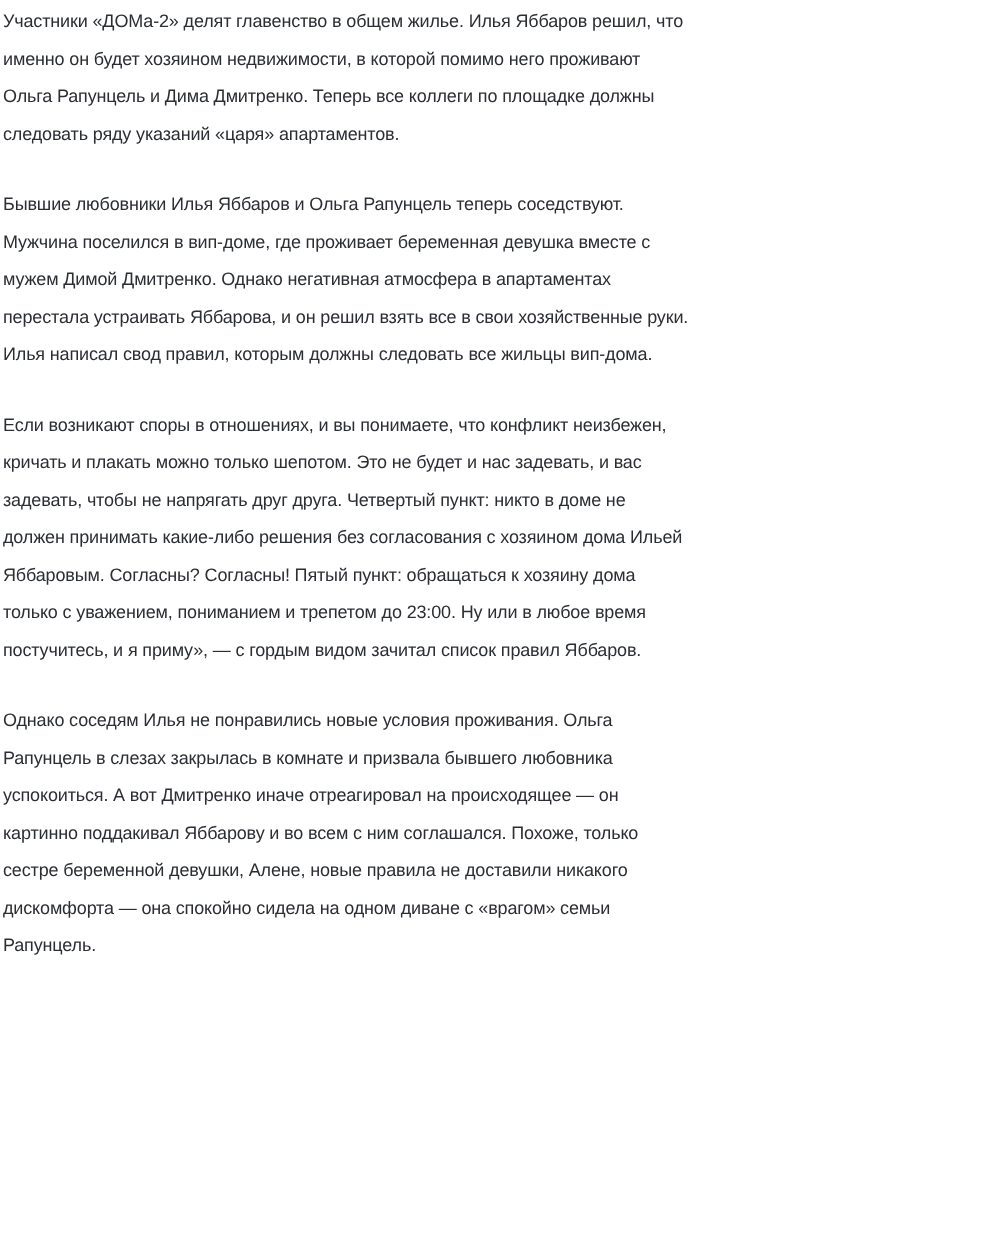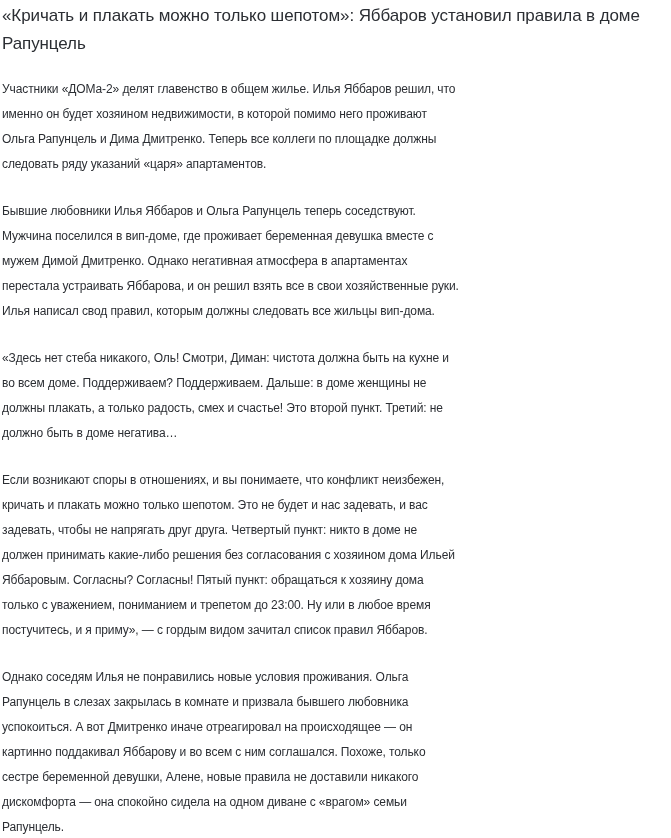--- a/index.html
+++ b/index.html
@@ -35,35 +35,29 @@
     white-space: pre-line;
   }
   .article-paragraph:last-child {
     margin-bottom: 0;
   }
 </style>
 </head>
 <body style="background: rgb(255, 255, 255);">
 
 <article class="article" style="color: rgb(43, 46, 51);">
-  <h1 class="article-title">«Кричать и плакать можно только шепотом»: Яббаров установил правила в доме
-Рапунцель</h1>
   <p class="article-paragraph">Участники «ДОМа-2» делят главенство в общем жилье. Илья Яббаров решил, что
 именно он будет хозяином недвижимости, в которой помимо него проживают
 Ольга Рапунцель и Дима Дмитренко. Теперь все коллеги по площадке должны
 следовать ряду указаний «царя» апартаментов.</p>
   <p class="article-paragraph">Бывшие любовники Илья Яббаров и Ольга Рапунцель теперь соседствуют.
 Мужчина поселился в вип-доме, где проживает беременная девушка вместе с
 мужем Димой Дмитренко. Однако негативная атмосфера в апартаментах
 перестала устраивать Яббарова, и он решил взять все в свои хозяйственные руки.
 Илья написал свод правил, которым должны следовать все жильцы вип-дома.</p>
-  <p class="article-paragraph">«Здесь нет стеба никакого, Оль! Смотри, Диман: чистота должна быть на кухне и
-во всем доме. Поддерживаем? Поддерживаем. Дальше: в доме женщины не
-должны плакать, а только радость, смех и счастье! Это второй пункт. Третий: не
-должно быть в доме негатива…</p>
   <p class="article-paragraph">Если возникают споры в отношениях, и вы понимаете, что конфликт неизбежен,
 кричать и плакать можно только шепотом. Это не будет и нас задевать, и вас
 задевать, чтобы не напрягать друг друга. Четвертый пункт: никто в доме не
 должен принимать какие-либо решения без согласования с хозяином дома Ильей
 Яббаровым. Согласны? Согласны! Пятый пункт: обращаться к хозяину дома
 только с уважением, пониманием и трепетом до 23:00. Ну или в любое время
 постучитесь, и я приму», — с гордым видом зачитал список правил Яббаров.</p>
   <p class="article-paragraph">Однако соседям Илья не понравились новые условия проживания. Ольга
 Рапунцель в слезах закрылась в комнате и призвала бывшего любовника
 успокоиться. А вот Дмитренко иначе отреагировал на происходящее — он

